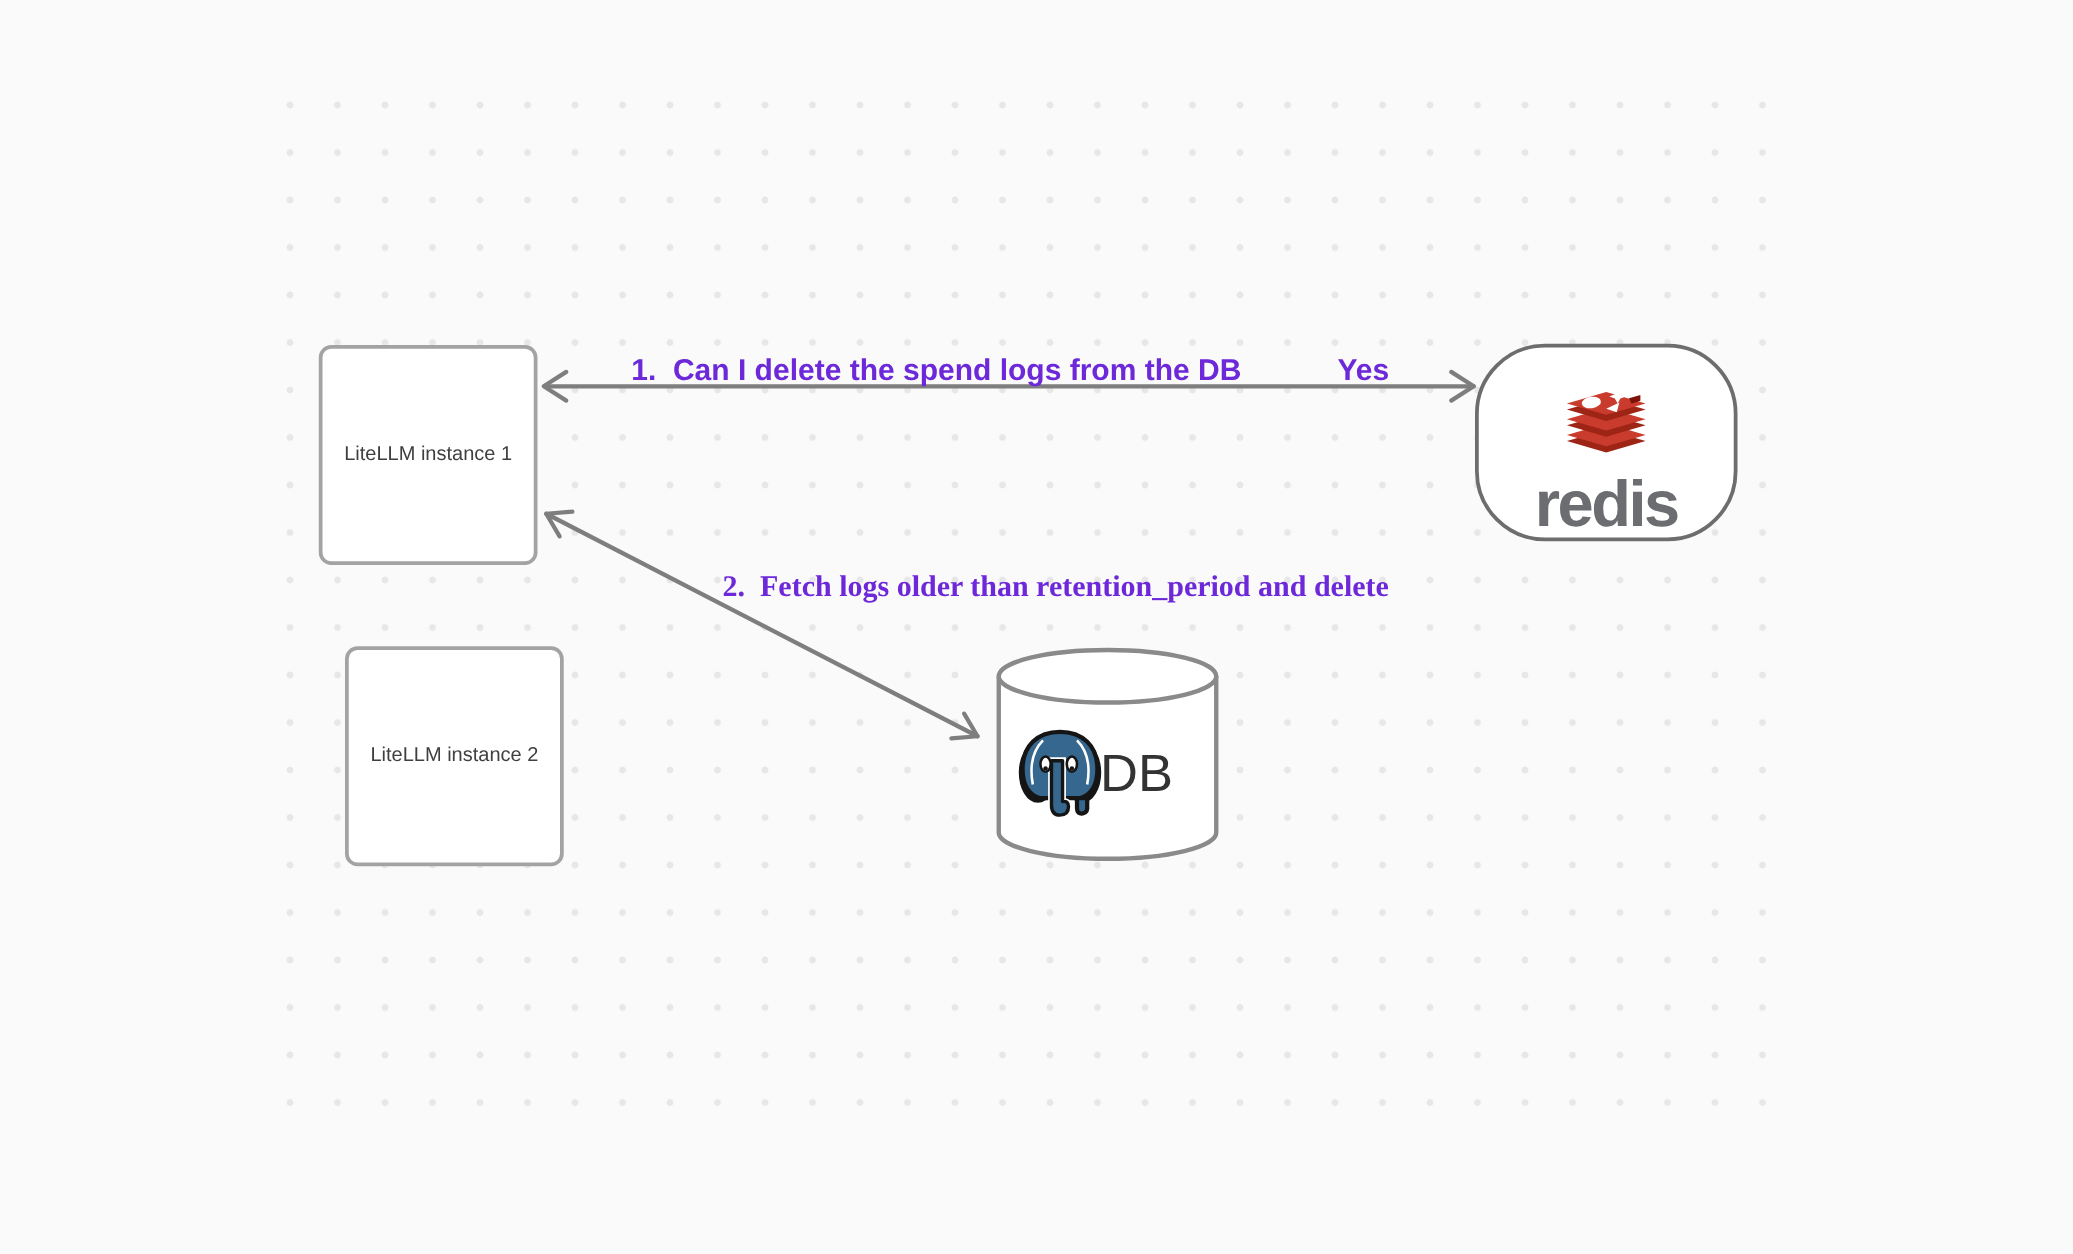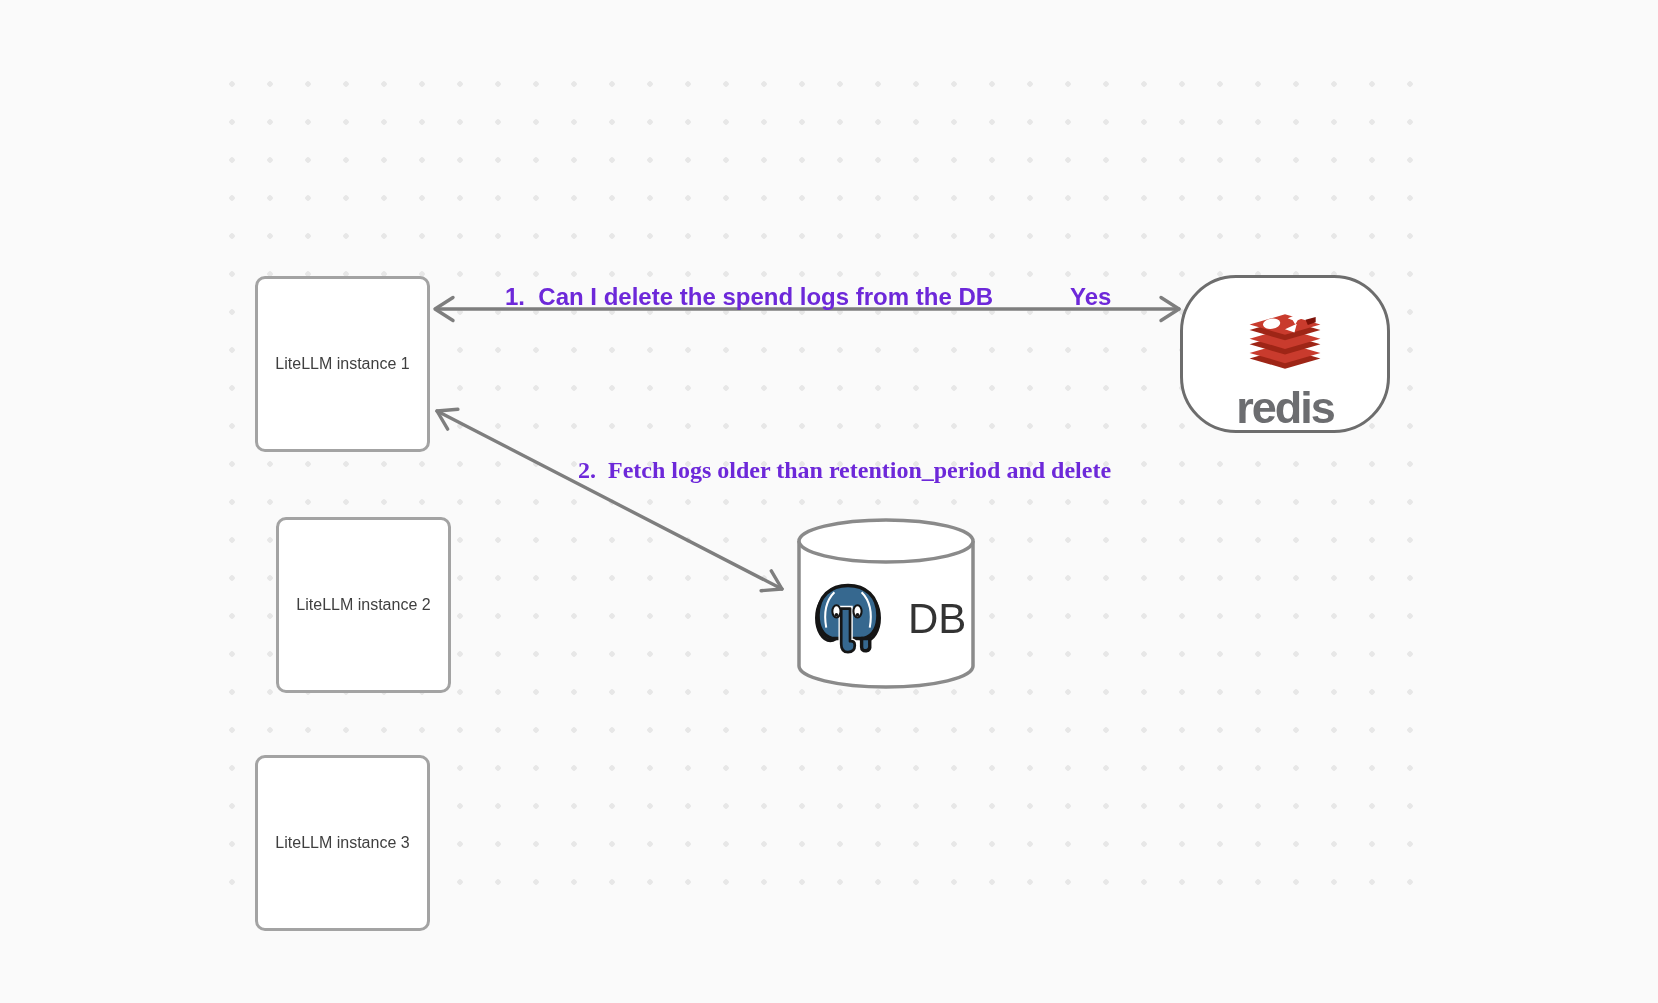--- a/index.html
+++ b/index.html
@@ -40,31 +40,31 @@
     width: 204px; height: 152px;
     background: #ffffff;
     border: 3px solid #6d6d6d;
     border-radius: 56px;
     display: flex; flex-direction: column; align-items: center; justify-content: flex-start;
     padding-top: 0;
   }
   .redis-node svg { margin-top: 30px; display: block; }
   .redis-wordmark {
     margin-top: 14px;
-    font-size: 45px; font-weight: 700; letter-spacing: -2px;
+    font-size: 52px; font-weight: 700; letter-spacing: -2px;
     color: #6c6d70; line-height: 1;
   }
   .db-node {
     position: absolute;
     left: 795px; top: 514px;
     width: 182px; height: 178px;
   }
   .db-label {
     position: absolute;
-    left: 908px; top: 598px;
+    left: 880px; top: 598px;
     font-size: 42px; font-weight: 400; color: #333333;
     line-height: 1;
   }
   .edge-label {
     position: absolute;
     font-size: 24px; font-weight: 700; color: #6d28d9;
     white-space: pre; line-height: 24px;
   }
   .label-1 { left: 505px; top: 285px; }
   .label-yes { left: 1026px; top: 285px; margin-left: 44px; }
@@ -93,23 +93,20 @@
       <path d="M457.9,409.3 L437,411 L447.7,429.1"></path>
       <path d="M761.1,590.7 L782,589 L771.3,570.9"></path>
     </g>
   </svg>
 
   <div class="instance-box box-1">
     <span>LiteLLM instance 1</span>
   </div>
   <div class="instance-box box-2">
     <span>LiteLLM instance 2</span>
-  </div>
-  <div class="instance-box box-3">
-    <span>LiteLLM instance 3</span>
   </div>
 
   <div class="redis-node">
     <svg viewBox="0 0 100 80" width="86" height="69" xmlns="http://www.w3.org/2000/svg">
       <path d="M5,64 L50,51 L95,64 L50,77 Z" fill="#9E2516"></path>
       <path d="M5,57 L50,44 L95,57 L50,70 Z" fill="#C93B2D"></path>
       <path d="M5,46 L50,33 L95,46 L50,59 Z" fill="#9E2516"></path>
       <path d="M5,39 L50,26 L95,39 L50,52 Z" fill="#C93B2D"></path>
       <path d="M5,28 L50,15 L95,28 L50,41 Z" fill="#9E2516"></path>
       <path d="M5,21 L50,8 L95,21 L50,34 Z" fill="#C93B2D"></path>

